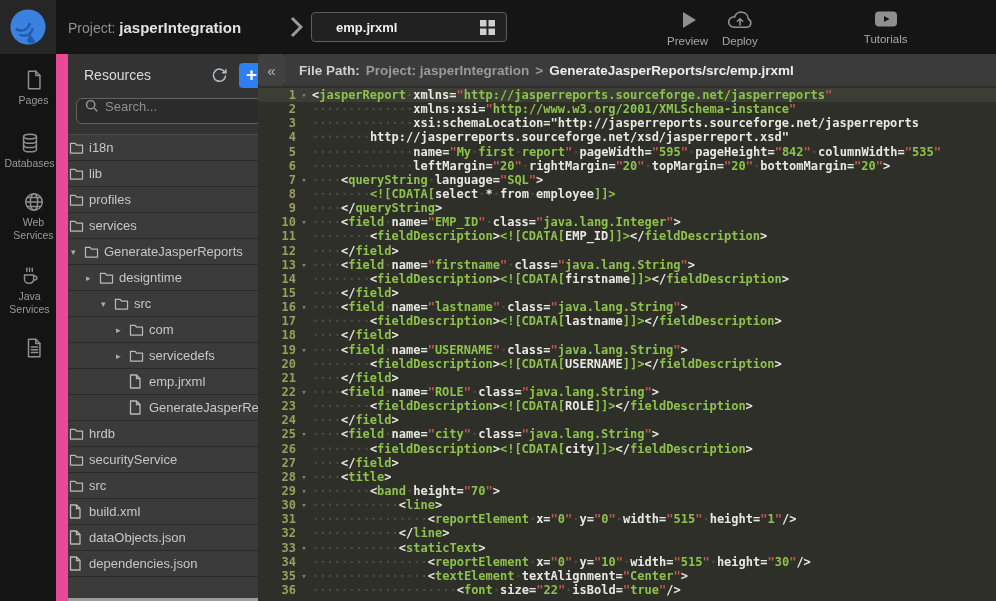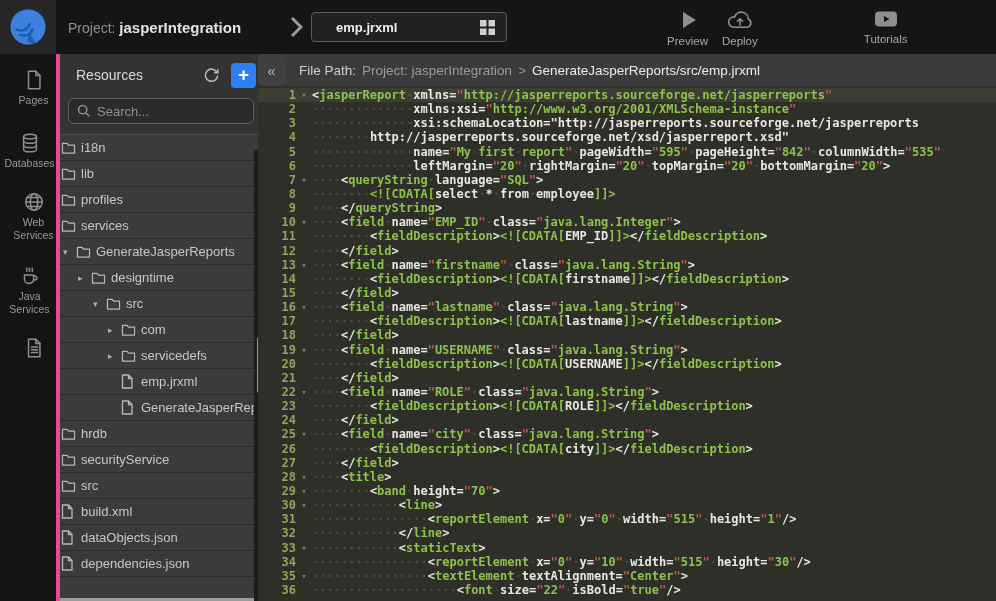--- a/index.html
+++ b/index.html
@@ -26,47 +26,47 @@
   .sidebar { position:absolute; left:0; top:54px; width:56px; height:547px; background:#141414;
              display:flex; flex-direction:column; align-items:stretch; }
   .side-item { display:flex; flex-direction:column; align-items:center; padding:7px 0 6px 0;
                border-left:3px solid transparent; cursor:pointer; }
   .side-item .slbl { font-size:10.5px; color:#9a9a9a; text-align:center; line-height:13px; margin-top:3px; width:52px; }
   .side-item.active { background:#383838; border-left:3px solid #2e7ff0; }
   .side-item.active .slbl { color:#dcdcdc; }
   .mt8{margin-top:8px;padding-left:8px;} .mt10{margin-top:10px;} .mt12{margin-top:12px;} .mtbig{margin-top:116px;}
 
   
-  .respanel { position:absolute; left:60px; top:54px; width:202px; height:547px; background:#333333; overflow:hidden; }
+  .respanel { position:absolute; left:68px; top:54px; width:202px; height:547px; background:#333333; overflow:hidden; }
   .res-head { height:42px; display:flex; align-items:center; padding:0 6px 0 16px; }
   .res-title { color:#dadada; font-size:14px; flex:1; }
   .res-btn { width:24px; height:24px; display:flex; align-items:center; justify-content:center; cursor:pointer; }
   .add-btn { width:25px; height:25px; background:#2e7ff0; border-radius:4px; color:#fff; font-size:19px;
              display:flex; align-items:center; justify-content:center; margin-left:8px; cursor:pointer; font-weight:bold; }
   .search-wrap { margin:2px 8px 0 8px; height:26px; border:1px solid #616161; border-radius:6px; background:#2b2b2b;
-                 display:flex; align-items:center; padding:0 8px; }
+                 display:flex; align-items:flex-start; padding:0 8px; }
   .search-wrap input { background:transparent; border:none; outline:none; color:#cfcfcf; font-size:13px; margin-left:6px; width:140px; }
   .search-wrap input::placeholder { color:#8f8f8f; }
   .tree { margin-top:10px; border-top:1px solid #4a4a4a; }
   .tree-row { height:26px; background:#3b3b3b; border-bottom:1px solid #2a2a2a; display:flex; align-items:center;
               overflow:hidden; cursor:pointer; white-space:nowrap; }
   .tr-inner { display:flex; align-items:center; }
   .tr-arrow { width:13px; font-size:9px; color:#aeaeae; flex:0 0 13px; text-align:left; }
   .tr-icon { width:18px; flex:0 0 18px; display:flex; align-items:center; }
   .tr-label { color:#c7c7c7; font-size:13px; margin-left:2px; }
   .res-scroll-track { position:absolute; right:0; top:96px; width:8px; height:451px; background:#1d1d1d; }
   .res-scroll-thumb { position:absolute; right:0px; top:283px; width:5px; height:56px; background:#9a9a9a; border-radius:2px; }
   .res-hbar { position:absolute; left:0; bottom:0; width:194px; height:3px; background:#aeaeae; opacity:.85; }
 
   
   .content { position:absolute; left:258px; top:54px; width:738px; height:547px; }
   .pathbar { height:32px; background:#262626; display:flex; align-items:stretch; }
   .collapse-tab { width:27px; background:#404040; border-radius:3px; display:flex; align-items:center; justify-content:center;
                   color:#b9b9b9; font-size:15px; cursor:pointer; flex:0 0 27px; }
-  .crumbbar { flex:1; background:#3b3b3b; display:flex; align-items:center; padding-left:14px; font-size:13.5px; white-space:nowrap; }
+  .crumbbar { flex:1; background:#3b3b3b; display:flex; align-items:center; padding-left:14px; font-size:13.5px; white-space:nowrap;font-weight:bold; }
   .crumbbar .c1 { color:#cfcfcf; margin-right:6px; }
   .crumbbar .c2 { color:#9a9a9a; }
   .crumbbar .c3 { color:#9a9a9a; margin:0 6px; }
   .crumbbar .c4 { color:#ececec; }
 
   
   .editor { position:absolute; left:0; top:32px; width:738px; height:515px; background:#2e2f29; overflow:hidden;
             font-family:"DejaVu Sans Mono", monospace; font-size:12px; font-weight:bold; padding-top:2px; }
   .eline { display:flex; height:14.15px; line-height:14.15px; white-space:pre; }
   .eline.active { background:#3c3e35; }

